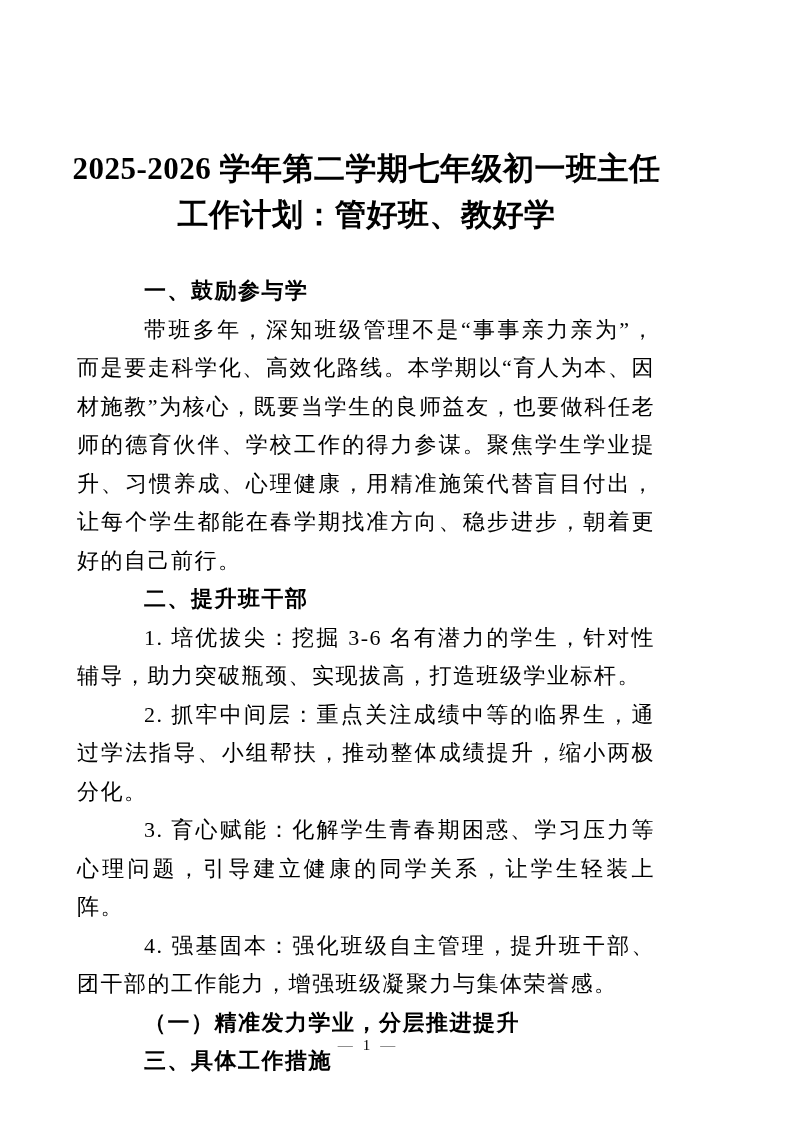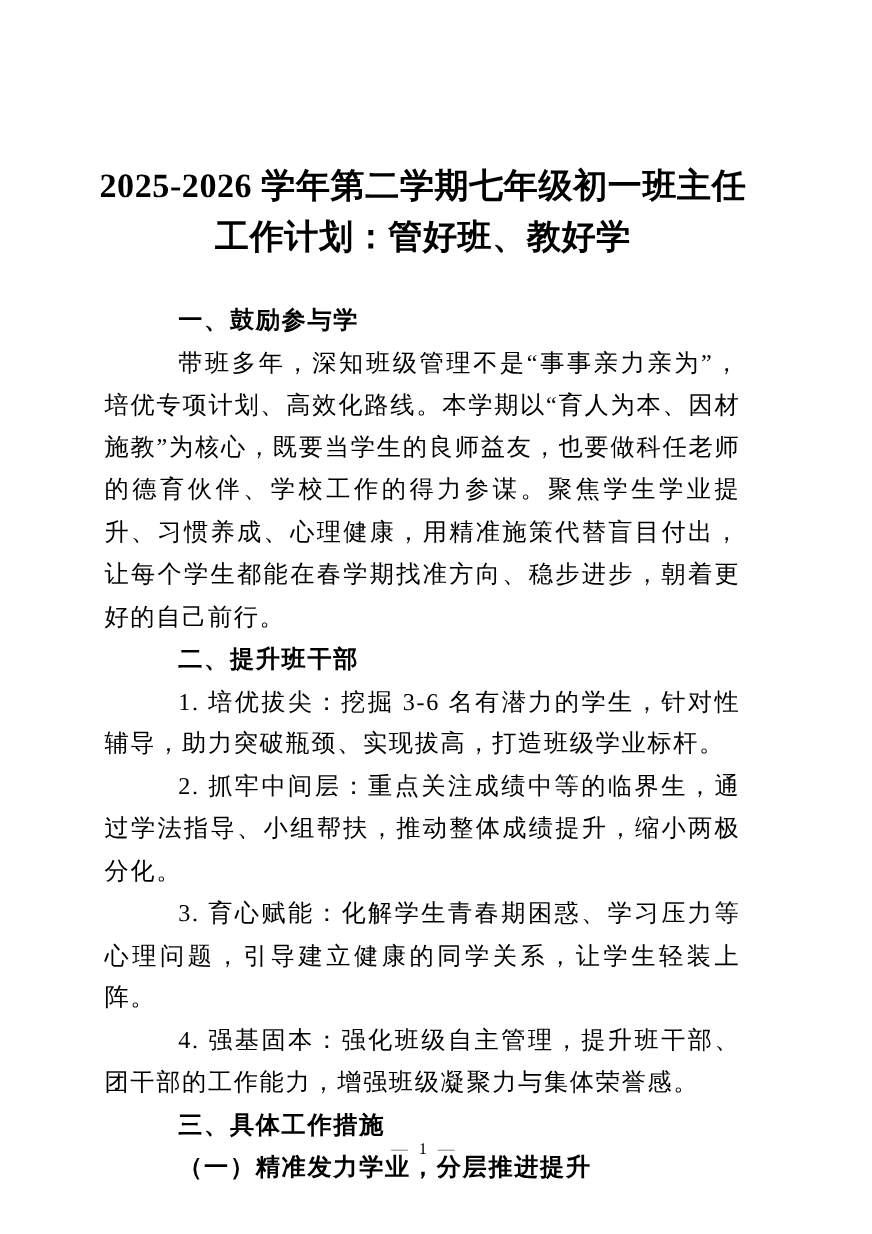--- a/index.html
+++ b/index.html
@@ -8,21 +8,20 @@
     background: #ffffff;
   }
   .page {
     position: relative;
     width: 733px;
     height: 1122px;
     background: #ffffff;
     color: #000000;
     font-family: "Liberation Serif", serif;
     overflow: hidden;
-    margin-left: 18px;
   }
   .doc-title {
     margin: 0 auto;
     padding-top: 146px;
     max-width: 595px;
     font-size: 31px;
     line-height: 46px;
     font-weight: bold;
     text-align: center;
     letter-spacing: 0.5px;
@@ -59,27 +58,27 @@
 </style>
 </head>
 <body>
 
 <div class="page">
 
   <h1 class="doc-title">2025-2026 学年第二学期七年级初一班主任工作计划：管好班、教好学</h1>
 
   <div class="doc-body" id="doc-body">
       <p class="heading">一、鼓励参与学</p>
-      <p class="para">带班多年，深知班级管理不是“事事亲力亲为”，培优专项计划、高效化路线。本学期以“育人为本、因材施教”为核心，既要当学生的良师益友，也要做科任老师的德育伙伴、学校工作的得力参谋。聚焦学生学业提升、习惯养成、心理健康，用精准施策代替盲目付出，让每个学生都能在春学期找准方向、稳步进步，朝着更好的自己前行。</p>
+      <p class="para">带班多年，深知班级管理不是“事事亲力亲为”，而是要走科学化、高效化路线。本学期以“育人为本、因材施教”为核心，既要当学生的良师益友，也要做科任老师的德育伙伴、学校工作的得力参谋。聚焦学生学业提升、习惯养成、心理健康，用精准施策代替盲目付出，让每个学生都能在春学期找准方向、稳步进步，朝着更好的自己前行。</p>
       <p class="heading">二、提升班干部</p>
       <p class="para">1. 培优拔尖：挖掘 3-6 名有潜力的学生，针对性辅导，助力突破瓶颈、实现拔高，打造班级学业标杆。</p>
       <p class="para">2. 抓牢中间层：重点关注成绩中等的临界生，通过学法指导、小组帮扶，推动整体成绩提升，缩小两极分化。</p>
       <p class="para">3. 育心赋能：化解学生青春期困惑、学习压力等心理问题，引导建立健康的同学关系，让学生轻装上阵。</p>
       <p class="para">4. 强基固本：强化班级自主管理，提升班干部、团干部的工作能力，增强班级凝聚力与集体荣誉感。</p>
+      <p class="heading">（一）精准发力学业，分层推进提升</p>
       <p class="heading">三、具体工作措施</p>
-      <p class="heading">（一）精准发力学业，分层推进提升</p>
     </div>
 
   <div class="page-footer">
     <span class="dash">—</span><span>1</span><span class="dash">—</span>
   </div>
 
 </div>
 
 </body></html>

